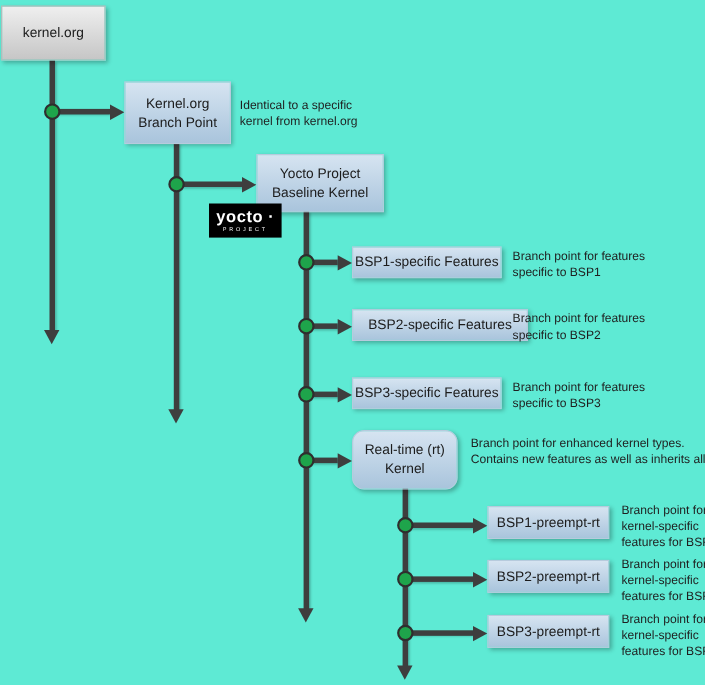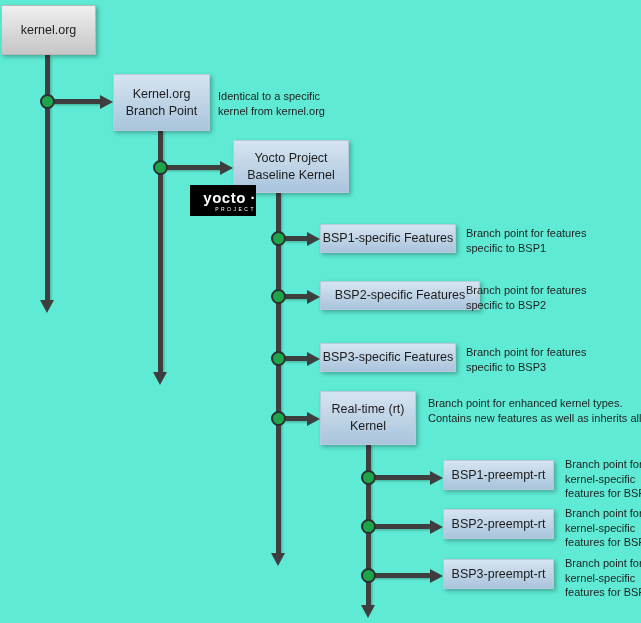--- a/index.html
+++ b/index.html
@@ -31,21 +31,21 @@
   .arrow-right{position:absolute;width:0;height:0;
     border-top:7px solid transparent;border-bottom:7px solid transparent;
     border-left:13px solid #3e3e3e;}
   .dot{position:absolute;width:15px;height:15px;border-radius:50%;
     background:#1ea44b;border:2px solid #2e2e2e;box-sizing:border-box;}
   .note{position:absolute;font-size:11px;line-height:14.5px;color:#1f1f1f;}
   .note div{white-space:nowrap;}
   .logo{
     position:absolute;left:190px;top:185px;width:66px;height:31px;
     background:#000000;color:#ffffff;
-    display:flex;flex-direction:column;align-items:flex-end;justify-content:center;
+    display:flex;flex-direction:column;align-items:center;justify-content:center;
   }
   .logo .word{font-size:15px;font-weight:bold;line-height:15px;letter-spacing:0.5px;}
   .logo .proj{font-size:5px;letter-spacing:2.5px;line-height:6px;margin-top:1px;}
 </style>
 </head>
 <body>
 
 <div class="canvas">
 
   <div class="vline" style="left:45px;top:55px;height:246px;"></div>
@@ -119,21 +119,21 @@
   <div class="box blue" style="left:320px;top:224px;width:136px;height:29px;">
     <span class="lbl-sm">BSP1-specific Features</span>
   </div>
   <div class="box blue" style="left:320px;top:281px;width:160px;height:29px;">
     <span class="lbl-sm">BSP2-specific Features</span>
   </div>
   <div class="box blue" style="left:320px;top:343px;width:136px;height:29px;">
     <span class="lbl-sm">BSP3-specific Features</span>
   </div>
 
-  <div class="box blue" style="left:320px;top:391px;width:96px;height:54px;">
+  <div class="box blue" style="left:320px;top:391px;width:96px;height:54px;border-radius:11px;">
     <span class="lbl">Real-time (rt)</span>
     <span class="lbl">Kernel</span>
   </div>
 
   <div class="box blue" style="left:443px;top:460px;width:111px;height:30px;">
     <span class="lbl-sm">BSP1-preempt-rt</span>
   </div>
   <div class="box blue" style="left:443px;top:509px;width:111px;height:30px;">
     <span class="lbl-sm">BSP2-preempt-rt</span>
   </div>

